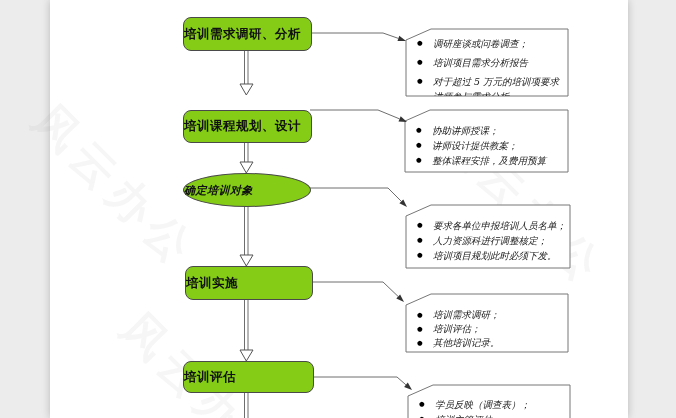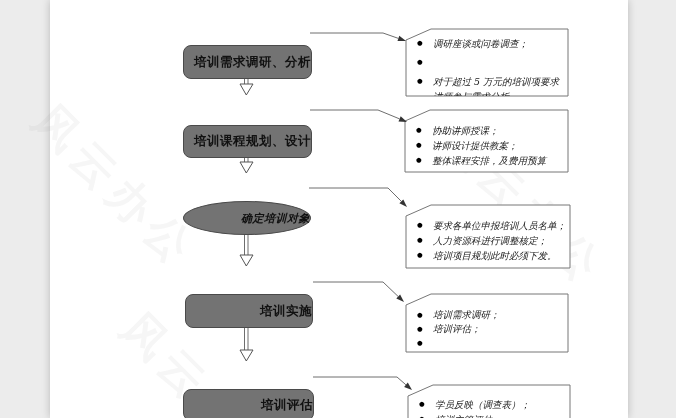--- a/index.html
+++ b/index.html
@@ -4,23 +4,23 @@
 <style>
   html,body{margin:0;padding:0;background:#e9e9e9;}
   #canvas{position:relative;width:676px;height:418px;overflow:hidden;
           background:#ececec;font-family:"Liberation Sans","DejaVu Sans",sans-serif;}
   #paper{position:absolute;left:50px;top:0;width:578px;height:418px;background:#ffffff;
          box-shadow:0 0 8px rgba(0,0,0,0.22);}
   .wm{position:absolute;transform:rotate(45deg);transform-origin:left top;
       font-weight:bold;font-size:44px;letter-spacing:8px;color:rgba(100,100,100,0.055);
       white-space:nowrap;pointer-events:none;user-select:none;}
   svg#wires{position:absolute;left:0;top:0;pointer-events:none;}
-  .node{position:absolute;background:#737373;border:1.5px solid #4a4a4a;border-radius:8px;
-        display:flex;align-items:center;justify-content:flex-end;
-        font-weight:bold;font-size:12.5px;letter-spacing:0.5px;color:#111;margin-top:28px;}
+  .node{position:absolute;background:#84cc16;border:1.5px solid #4a4a4a;border-radius:8px;
+        display:flex;align-items:center;justify-content:flex-start;
+        font-weight:bold;font-size:12.5px;letter-spacing:0.5px;color:#111;}
   .node.ellipse{border-radius:50%;font-size:11px;border-width:1.4px;font-style:italic;}
   .callout-text{position:absolute;overflow:hidden;color:#1c1c1c;font-size:9.5px;
         font-family:"DejaVu Serif","Liberation Serif",serif;}
   ul.cl{list-style:none;margin:0;padding:0;}
   li.ci{display:flex;align-items:flex-start;line-height:15px;}
   .bullet{flex:0 0 9px;margin:0 7px 0 10px;font-size:6.5px;line-height:15px;color:#000;}
   .itxt{flex:1 1 auto;line-height:inherit;font-style:italic;}
   .lh14 li.ci, .lh14 .bullet{line-height:14px;}
   .gap4 li.ci{margin-bottom:4px;}
 </style>
@@ -75,41 +75,42 @@
       <polygon points="240,84 253,84 246.3,95"></polygon>
       <polygon points="240,162 253,162 246.3,173"></polygon>
       <polygon points="240,255 253,255 246.3,266"></polygon>
       <polygon points="240,350 253,350 246.3,361"></polygon>
     </g>
   </svg>
 
   <div class="node" style="left:183px;top:17px;width:127px;height:32px;">
     <span>培训需求调研、分析</span>
   </div>
-  <div class="node" style="left:183px;top:97px;width:127px;height:31px;font-family:Liberation Serif, serif;">
+  <div class="node" style="left:183px;top:110px;width:127px;height:31px;font-family:Liberation Serif, serif;">
     <span>培训课程规划、设计</span>
   </div>
   <div class="node ellipse" style="left:183px;top:173px;width:126px;height:32px;">
     <span>确定培训对象</span>
   </div>
   <div class="node" style="left:183px;top:361px;width:129px;height:30px;">
     <span>培训评估</span>
   </div>
   <div class="node" style="left:185px;top:266px;width:126px;height:32px;">
     <span>培训实施</span>
   </div>
 
   <div class="callout-text gap4" style="left:407px;top:36px;width:160px;height:60px;">
     <ul class="cl">
       <li class="ci">
           <span class="bullet">●</span>
           <span class="itxt">调研座谈或问卷调查；</span>
         </li>
       <li class="ci">
           <span class="bullet">●</span>
+          <span class="itxt">培训项目需求分析报告</span>
         </li>
       <li class="ci">
           <span class="bullet">●</span>
           <span class="itxt">对于超过 5 万元的培训项要求讲师参与需求分析</span>
         </li>
     </ul>
   </div>
 
   <div class="callout-text" style="left:406px;top:123px;width:160px;height:49px;">
     <ul class="cl">
@@ -150,20 +151,21 @@
       <li class="ci">
           <span class="bullet">●</span>
           <span class="itxt">培训需求调研；</span>
         </li>
       <li class="ci">
           <span class="bullet">●</span>
           <span class="itxt">培训评估；</span>
         </li>
       <li class="ci">
           <span class="bullet">●</span>
+          <span class="itxt">其他培训记录。</span>
         </li>
     </ul>
   </div>
 
   <div class="callout-text" style="left:409px;top:397px;width:160px;height:40px;">
     <ul class="cl">
       <li class="ci">
           <span class="bullet">●</span>
           <span class="itxt">学员反映（调查表）；</span>
         </li>

